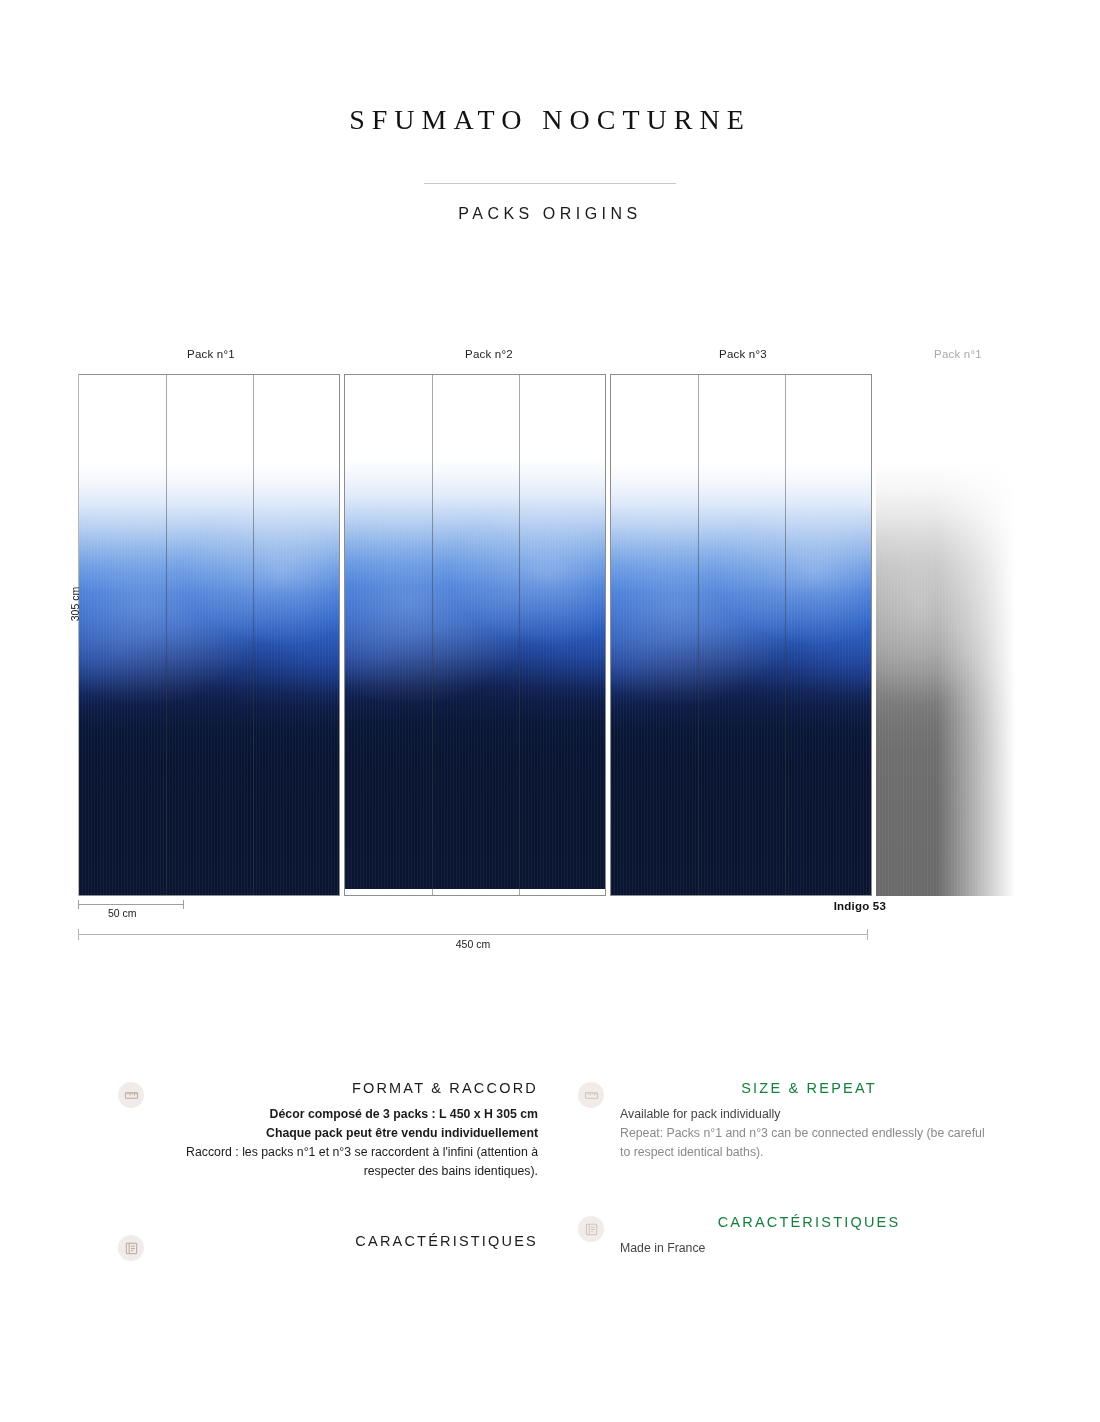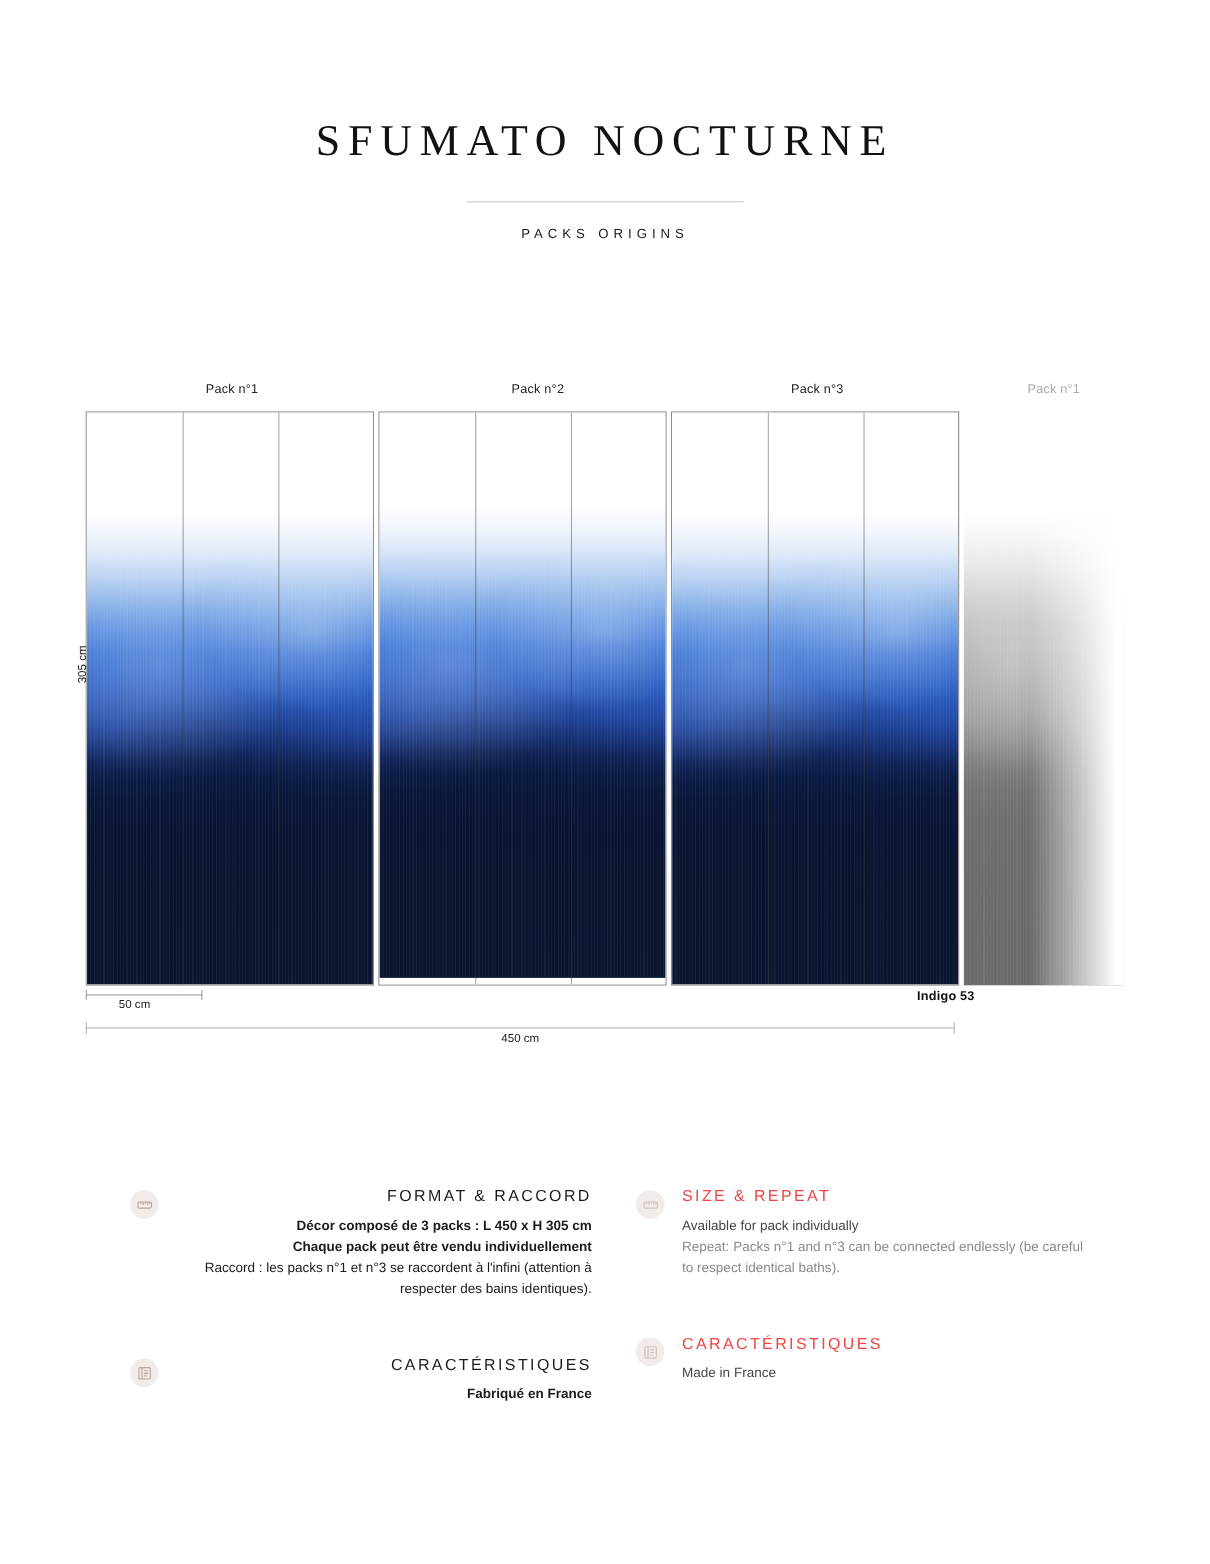--- a/index.html
+++ b/index.html
@@ -17,40 +17,40 @@
   }
 
   
   .title {
     position: absolute;
     top: 104px;
     left: 0;
     width: 1100px;
     text-align: center;
     font-family: "Liberation Serif", serif;
-    font-size: 40px;
+    font-size: 28px;
     letter-spacing: 7px;
     font-weight: 400;
     color: #121212;
   }
   .title-rule {
     position: absolute;
     top: 183px;
     left: 424px;
     width: 252px;
     height: 1px;
     background: #c9c9c9;
   }
   .subtitle {
     position: absolute;
     top: 205px;
     left: 0;
     width: 1100px;
     text-align: center;
-    font-size: 12px;
+    font-size: 16px;
     letter-spacing: 4.5px;
     color: #1a1a1a;
   }
 
   
   .diagram {
     position: absolute;
     left: 78px;
     top: 348px;
     width: 944px;
@@ -281,21 +281,21 @@
     letter-spacing: 2.2px;
     color: #1b1b1b;
   }
   .block p {
     margin: 0;
     font-size: 12.3px;
     line-height: 1.55;
     color: #1b1b1b;
   }
   .block p.bold { font-weight: bold; }
-  .right .block h3 { color: #ef4444; }
+  .right .block h3 { color: #15803d; text-align: center; }
   .right .block p { color: #454545; }
   .right .block p.muted { color: #8a8a8a; }
 </style>
 </head>
 <body>
 
 <div class="title">SFUMATO NOCTURNE</div>
 <div class="title-rule"></div>
 <div class="subtitle">PACKS ORIGINS</div>
 
@@ -373,21 +373,20 @@
     <div class="block" style="margin-top:52px;">
       <span class="icon">
         <svg width="15" height="15" viewBox="0 0 16 16" fill="none" stroke="#b9a89c" stroke-width="1.1">
           <rect x="2.5" y="2.5" width="11" height="11" rx="1"></rect>
           <path d="M5.5 2.5v11"></path>
           <path d="M7.5 5.5h4M7.5 8h4M7.5 10.5h2.5"></path>
         </svg>
       </span>
       <div class="body">
         <h3>CARACTÉRISTIQUES</h3>
-        <p class="bold">Fabriqué en France</p>
       </div>
     </div>
 
   </div>
 
   <div class="info-col right">
 
     <div class="block">
       <span class="icon">
         <svg width="15" height="15" viewBox="0 0 16 16" fill="none" stroke="#cfc3ba" stroke-width="1.1">

